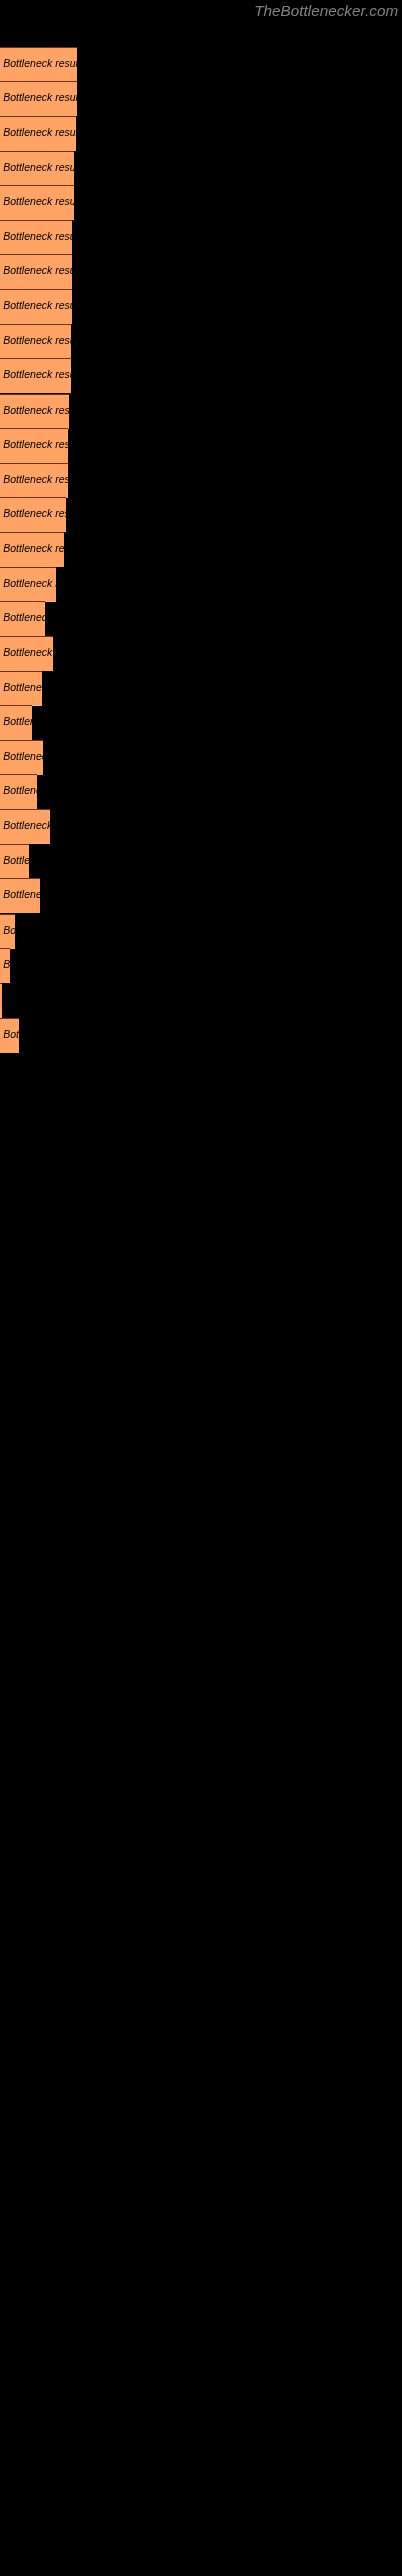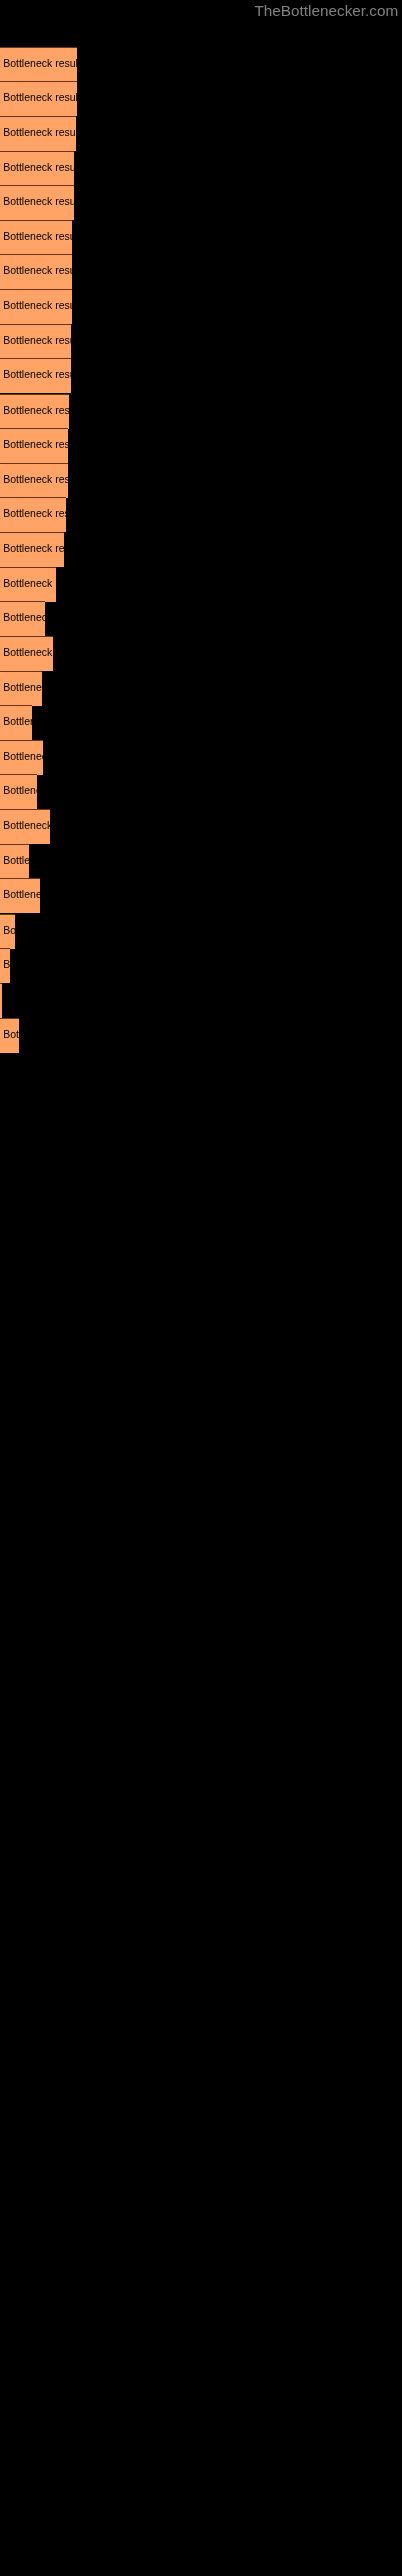--- a/index.html
+++ b/index.html
@@ -13,20 +13,21 @@
     position: relative;
     overflow: hidden;
     font-family: "Liberation Sans", sans-serif;
   }
   #chart-root {
     position: absolute;
     left: 0; top: 0;
     width: 403px;
     height: 2576px;
     background: #000000;
+    font-style: italic;
   }
   #watermark {
     position: absolute;
     right: 4.8px;
     top: 1.6px;
     font-family: "Liberation Sans", sans-serif;
     font-size: 15.3px;
     line-height: 17.7px;
     color: #808080;
     letter-spacing: 0px;

